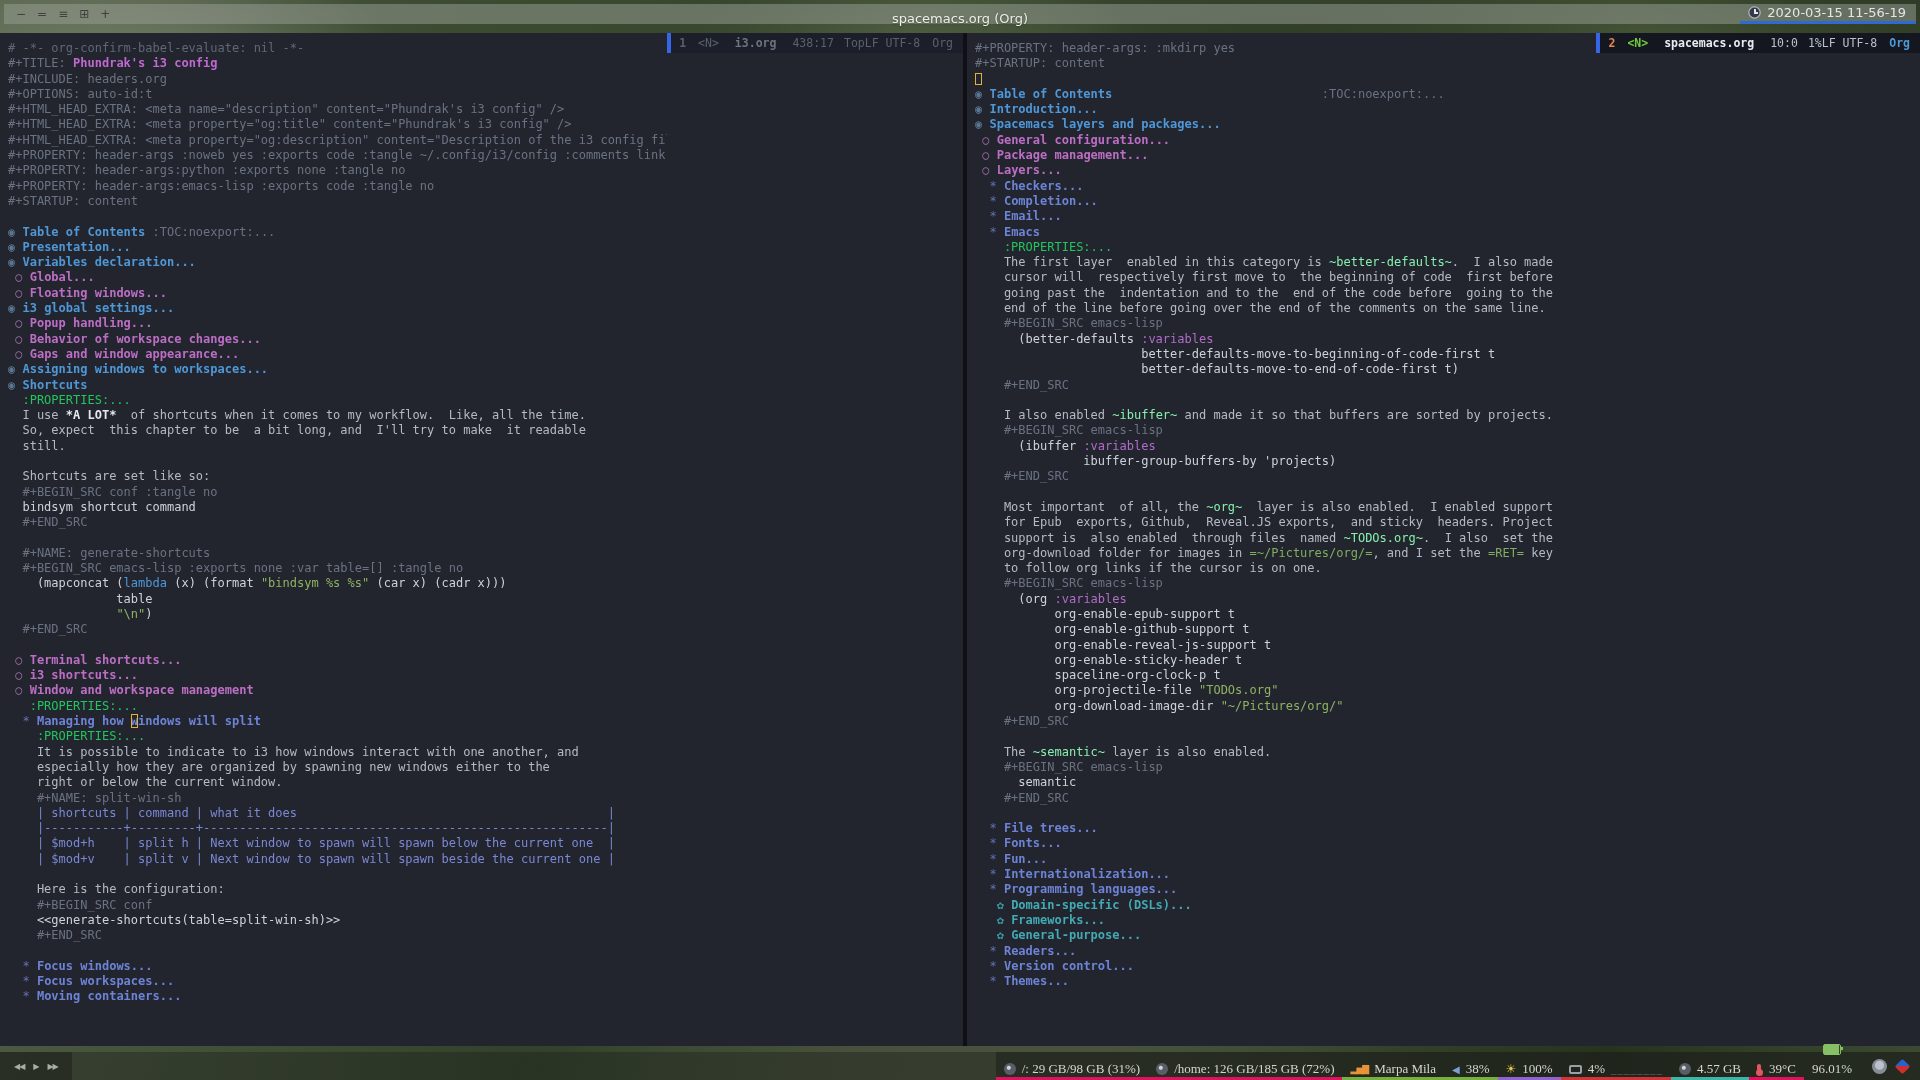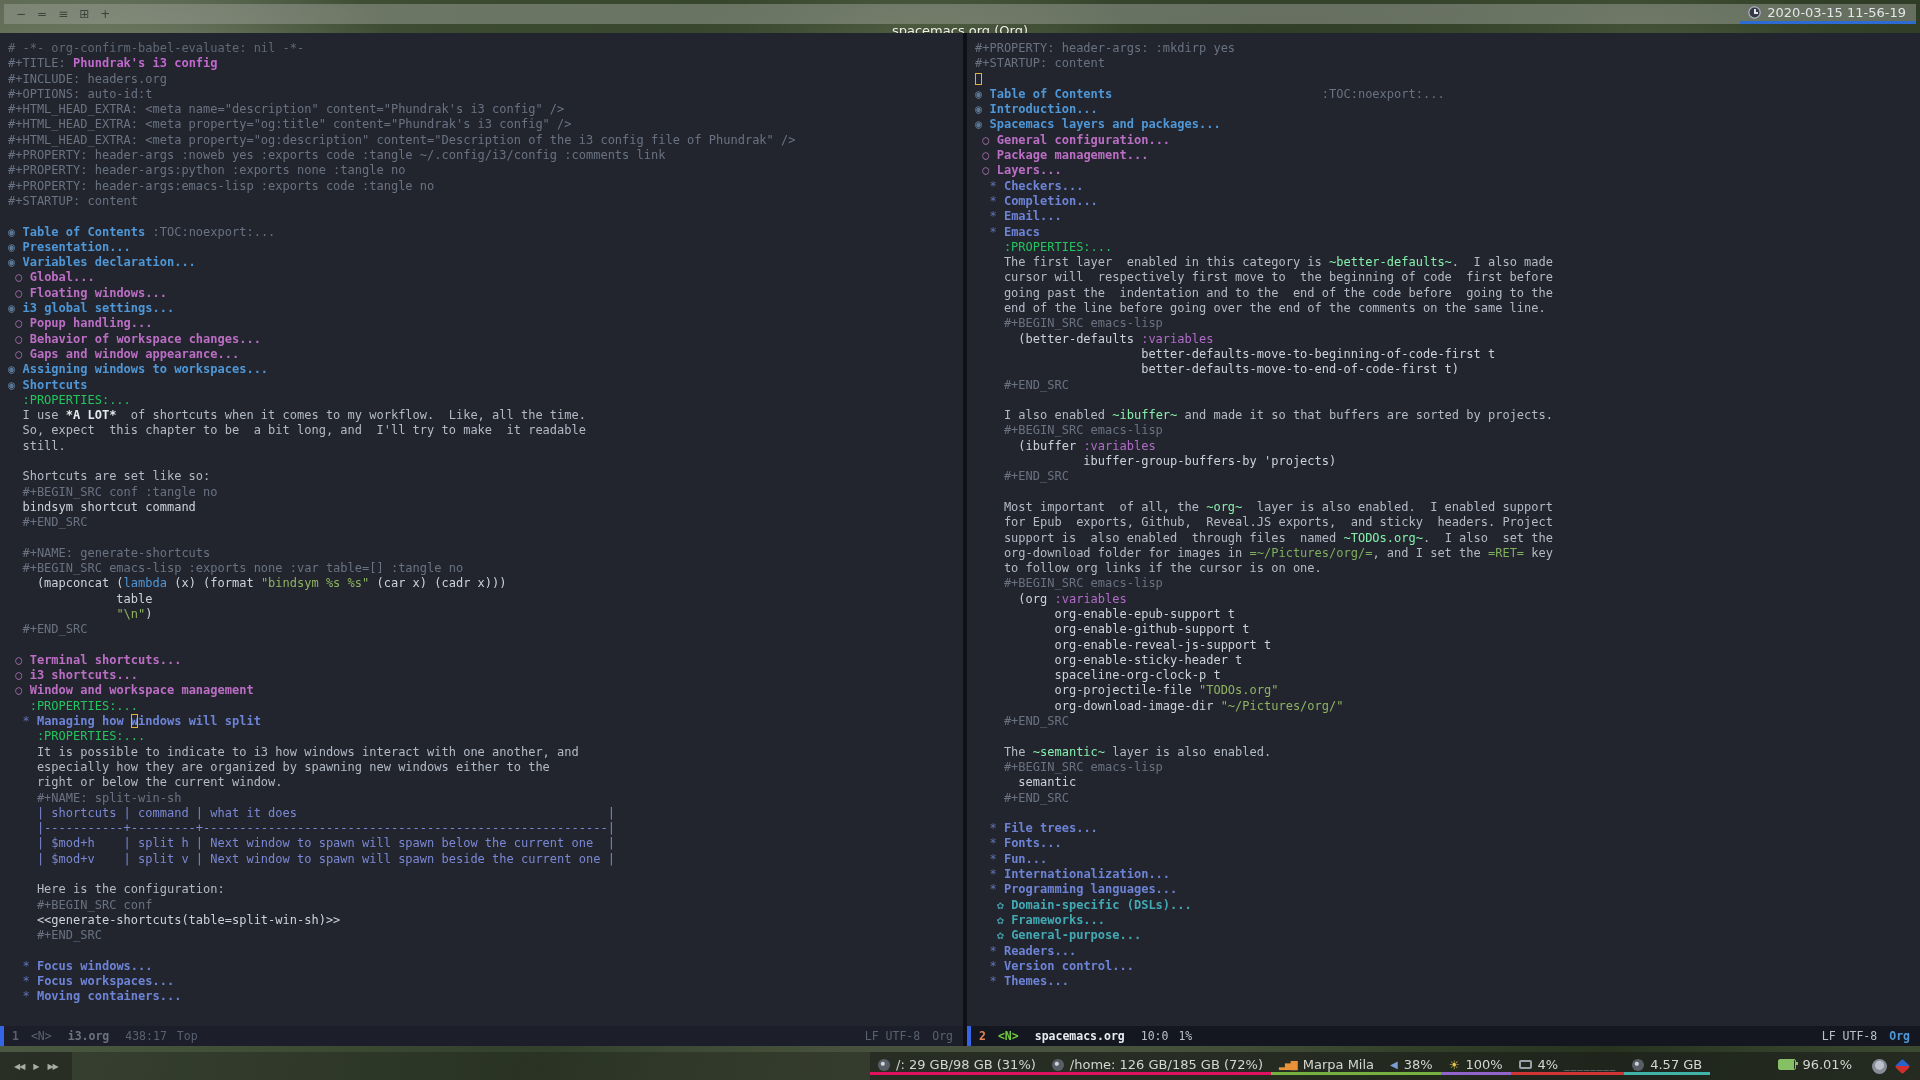--- a/index.html
+++ b/index.html
@@ -17,32 +17,32 @@
       linear-gradient(100deg,#55614a 0%,#31402a 35%,#46543a 60%,#27331f 85%,#3d4a32 100%);}
 
   
   .titlebar{position:absolute;left:4px;right:4px;top:4px;height:20px;
     background:rgba(152,158,148,.52);display:flex;align-items:center;
     font-size:13px;color:#e9ebe5;}
   .tb-icons{display:flex;gap:11px;padding-left:12px;color:#3d423c;font-size:12px;line-height:20px;}
   .tbi{cursor:default;}
   .tb-title{position:absolute;left:50%;transform:translateX(-50%);top:0;height:32px;
     display:flex;align-items:center;padding:0 8px;box-sizing:border-box;
-    border-bottom:3px solid #e42a6d;color:#edeee9;text-shadow:0 1px 2px rgba(40,45,38,.55);margin-top:12px;}
+    border-bottom:3px solid #e42a6d;color:#edeee9;text-shadow:0 1px 2px rgba(40,45,38,.55);}
   .tb-clock{margin-left:auto;display:flex;align-items:center;gap:6px;height:20px;
     padding:0 10px 0 8px;box-sizing:border-box;border-bottom:3px solid #2d6ad1;color:#e2e5e9;}
   .ic-clock{width:13px;height:13px;border-radius:50%;background:#333a46;
     box-shadow:inset 0 0 0 1.5px #a8aeb8;position:relative;display:inline-block;}
   .ic-clock::after{content:"";position:absolute;left:6px;top:3px;width:1.5px;height:4px;background:#e3e6ea;}
   .ic-clock::before{content:"";position:absolute;left:6px;top:6px;width:3.5px;height:1.5px;background:#e3e6ea;}
 
   
   .emacs{position:absolute;left:0;right:0;top:33px;bottom:34px;display:flex;
     background:#22252e;font-family:"DejaVu Sans Mono",monospace;font-size:12px;}
-  .pane{display:flex;flex-direction:column;min-width:0;}
+  .pane{display:flex;flex-direction:row;min-width:0;}
   .pane.left{width:963px;}
   .pane.right{flex:1;}
   .vdiv{width:4px;background:#0e1016;}
   .buffer{flex:1;overflow:hidden;padding:8px 0 0 8px;color:#b3bac6;}
   .ln{height:15.3px;line-height:15.3px;white-space:pre;}
   .sg.cm{color:#5f6775}
   .sg.meta{color:#6a7282}
   .sg.title{color:#c168ce;font-weight:bold}
   .sg.bu1{color:#5b7794}
   .sg.bu2{color:#a06ba8}
@@ -84,21 +84,21 @@
   .ml-enc{margin-right:12px}
   .ml-mode{margin-right:10px}
   .active .ml-mode{color:#4f97d7;font-weight:bold}
 
   
   .tray{position:absolute;left:0;right:0;bottom:0;height:28px;background:rgba(32,35,29,.45);
     display:flex;align-items:stretch;font-size:13px;color:#d4d6cf;}
   .media{display:flex;gap:9px;align-items:center;padding:0 14px;background:rgba(24,27,22,.45);
     color:#a9aea4;font-size:8px;}
   .mediab{letter-spacing:-1px;cursor:default;}
-  .modules{margin-left:auto;display:flex;align-items:center;background:rgba(30,33,28,.55);}
+  .modules{margin-left:auto;display:flex;align-items:flex-end;background:rgba(30,33,28,.55);font-family:Liberation Serif, serif;}
   .mod{display:flex;align-items:center;gap:6px;padding:0 8px;border-bottom:3px solid transparent;box-sizing:border-box;}
   .mtx{white-space:pre;}
   .msuf{color:#6d7279;letter-spacing:1px;font-size:11px;}
   .mic{display:inline-flex;align-items:center;justify-content:center;}
   .ic-disk,.ic-memory{width:12px;height:12px;border-radius:50%;
     background:radial-gradient(circle at 40% 40%, #cfd4da 0 1.5px, #585e66 2.5px 100%);}
   .ic-equalizer{color:#e8923a;font-size:9px;letter-spacing:-1px;}
   .ic-speaker{color:#7b9fd4;font-size:10px;}
   .ic-brightness{color:#e8c84b;font-size:12px;}
   .ic-display{width:13px;height:9px;border:2px solid #9aa0a8;border-radius:2px;box-sizing:border-box;}
@@ -327,21 +327,21 @@
         <span class="msuf">________</span>
       </span>
       <span class="mod" style="border-bottom-color: rgb(63, 181, 170);">
         <span class="mic ic-memory"></span>
         <span class="mtx">4.57 GB</span>
       </span>
       <span class="mod" style="border-bottom-color: rgb(224, 17, 95); margin-top: 45px;">
         <span class="mic ic-thermometer"></span>
         <span class="mtx">39°C</span>
       </span>
-      <span class="mod" style="border-bottom-color: transparent;">
+      <span class="mod" style="border-bottom-color: transparent; flex-direction: column;">
         <span class="mic ic-battery"></span>
         <span class="mtx">96.01%</span>
       </span>
     </div>
   <div class="trayapps">
     <span class="ic-discord"></span>
     <span class="ic-shield"></span>
   </div>
 </div>
 

